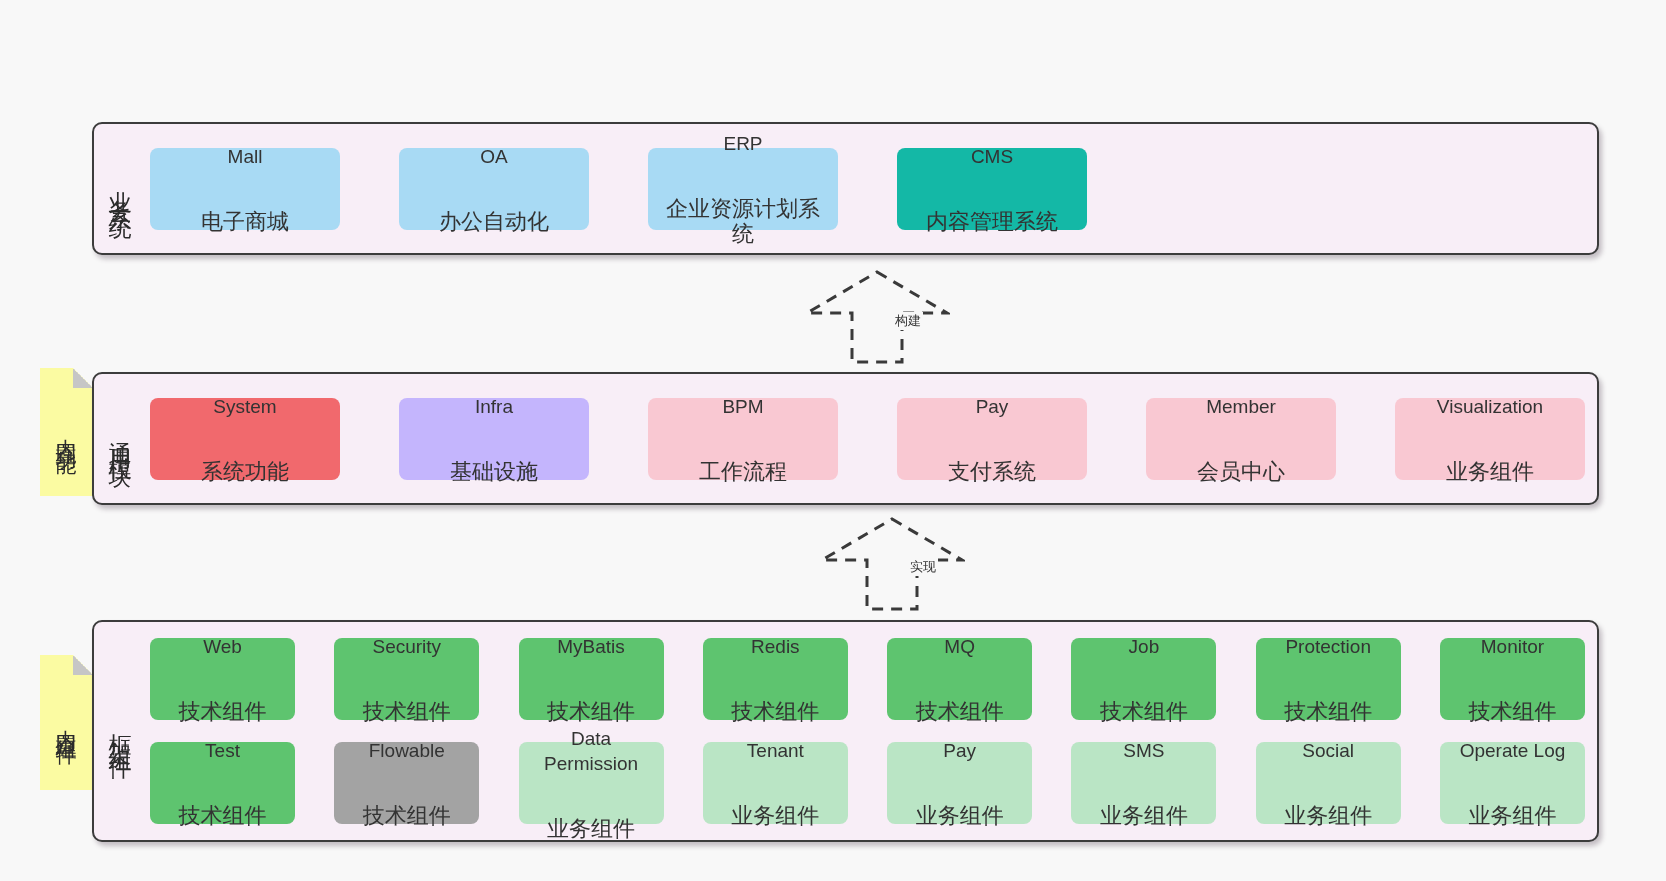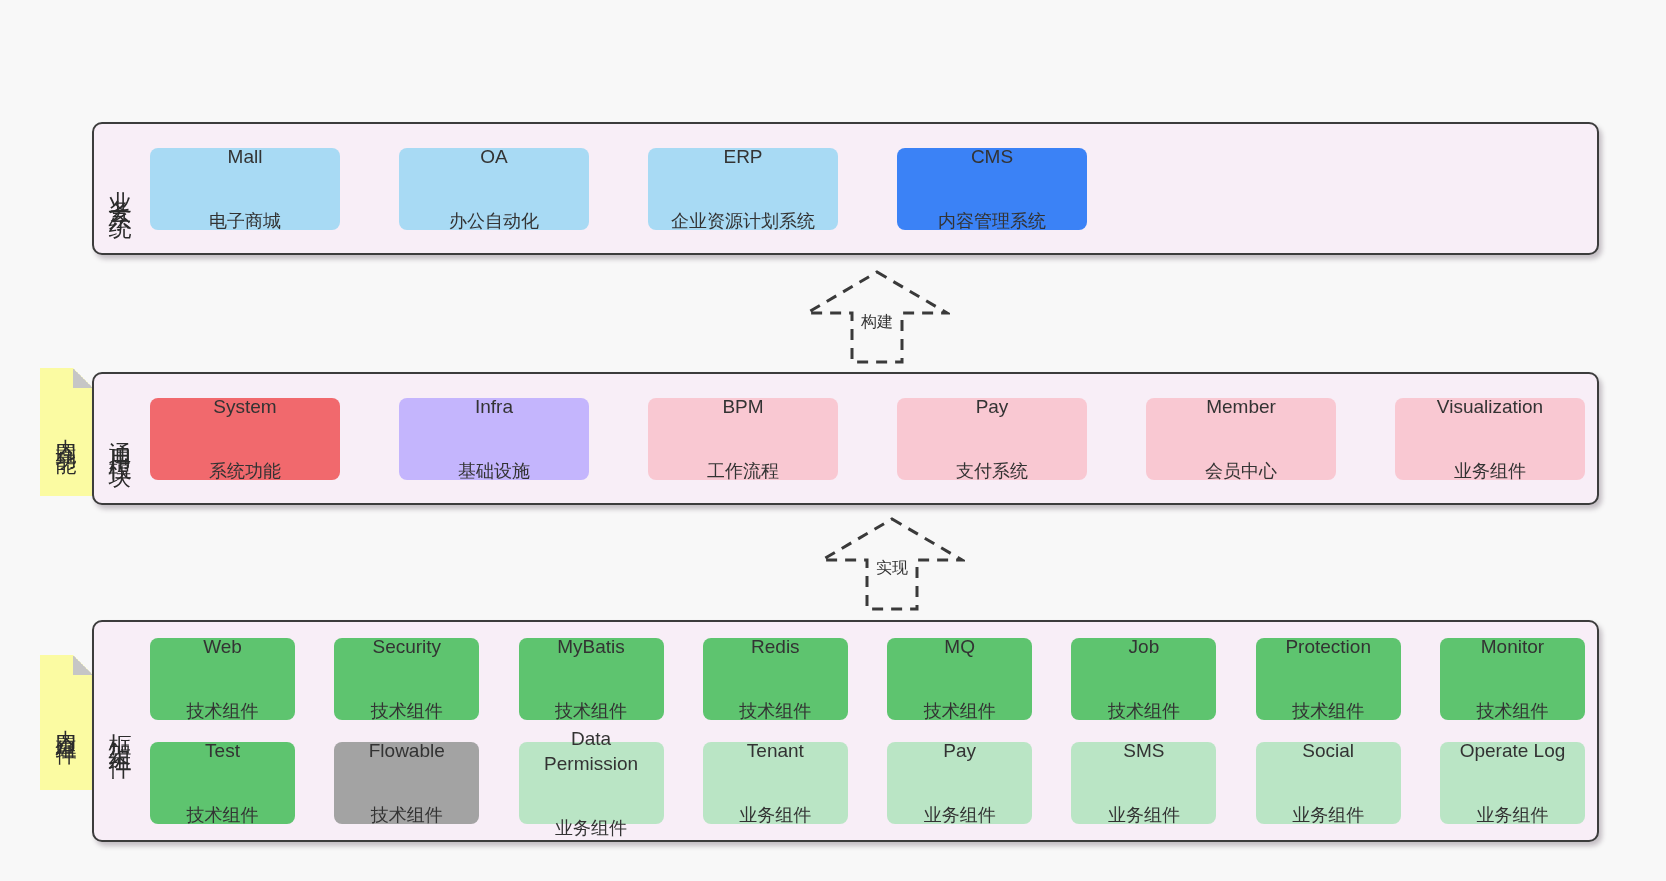--- a/index.html
+++ b/index.html
@@ -54,21 +54,21 @@
     height: 82px;
     border-radius: 8px;
     display: flex; flex-direction: column;
     align-items: center; justify-content: center;
     text-align: center;
     line-height: 25px;
     padding: 2px 12px;
     box-sizing: border-box;
   }
   .box-title { font-size: 19px; }
-  .box-sub   { font-size: 18px; margin-top: 40px; }
+  .box-sub   { font-size: 22px; margin-top: 40px; }
 
   
   .note {
     position: absolute; left: 40px; width: 53px;
     background: #fbfba2;
     z-index: 1;
     display: flex; align-items: center; justify-content: center;
     clip-path: polygon(0 0, calc(100% - 20px) 0, 100% 20px, 100% 100%, 0 100%);
   }
   #note1 { top: 368px; height: 128px; }
@@ -86,25 +86,26 @@
   #arrow1 { left: 804px; top: 269px; }
   #arrow2 { left: 819px; top: 516px; }
   .arrow-shape {
     fill: none;
     stroke: #3a3a3a;
     stroke-width: 3;
     stroke-dasharray: 11 8;
   }
   .arrow-label {
     position: absolute; z-index: 2;
-    font-size: 16px; color: #333;
+    font-size: 13px; color: #333;
     background: #f8f8f8;
     padding: 0 2px;
     transform: translateX(-50%);
     white-space: nowrap;
+    margin-left: 31px;
   }
   #arrow1-label { left: 877px; top: 312px; }
   #arrow2-label { left: 892px; top: 558px; }
 </style>
 </head>
 <body>
 
 <div class="canvas">
 
   <div class="note" id="note1">
@@ -135,21 +136,21 @@
             <span class="box-sub">电子商城</span>
           </div>
           <div class="box" style="background: rgb(168, 218, 244);">
             <span class="box-title">OA</span>
             <span class="box-sub">办公自动化</span>
           </div>
           <div class="box" style="background: rgb(168, 218, 244); text-align: center;">
             <span class="box-title">ERP</span>
             <span class="box-sub">企业资源计划系统</span>
           </div>
-          <div class="box" style="background: #3b82f6; align-items: center;">
+          <div class="box" style="background: #14b8a6; align-items: center;">
             <span class="box-title">CMS</span>
             <span class="box-sub">内容管理系统</span>
           </div>
         </div>
       </div>
   </section>
 
   <section class="layer" id="layer2">
     <div class="layer-label">
       <span class="vtext">通用模块</span>

